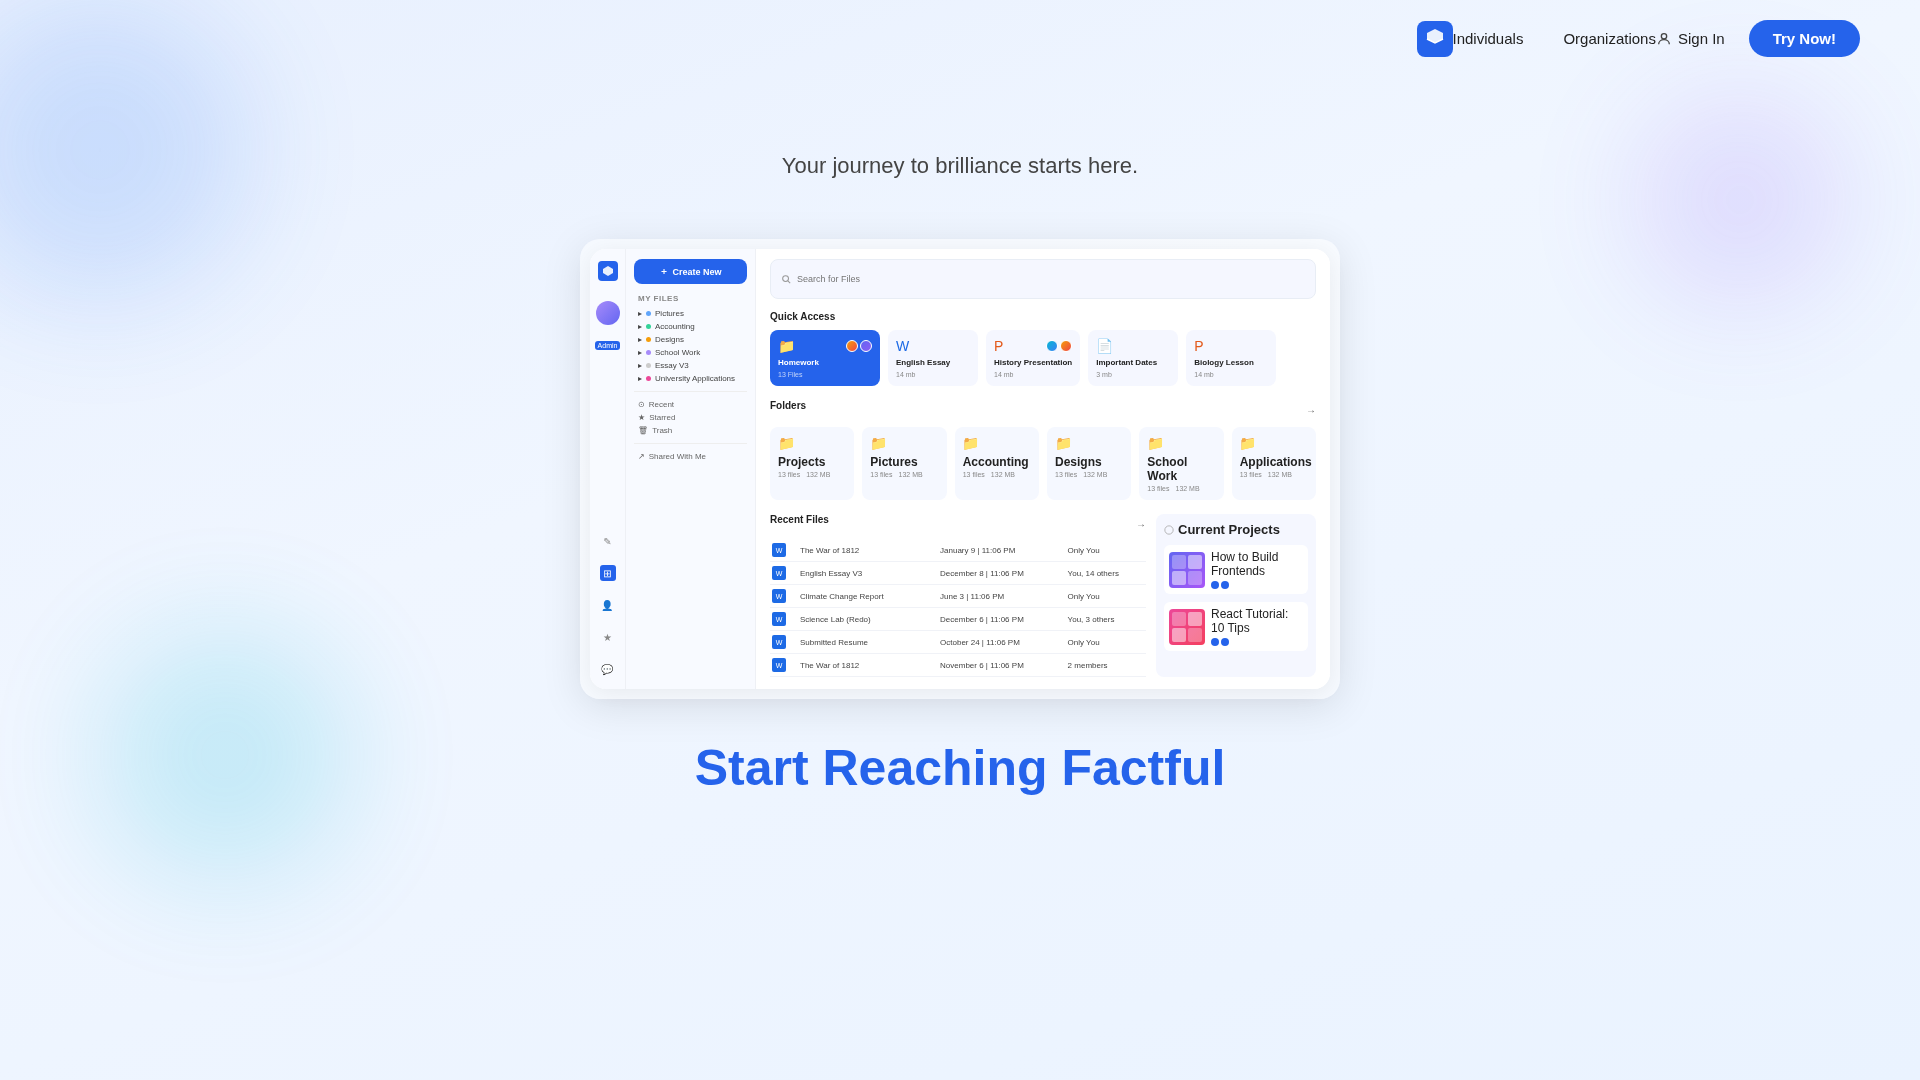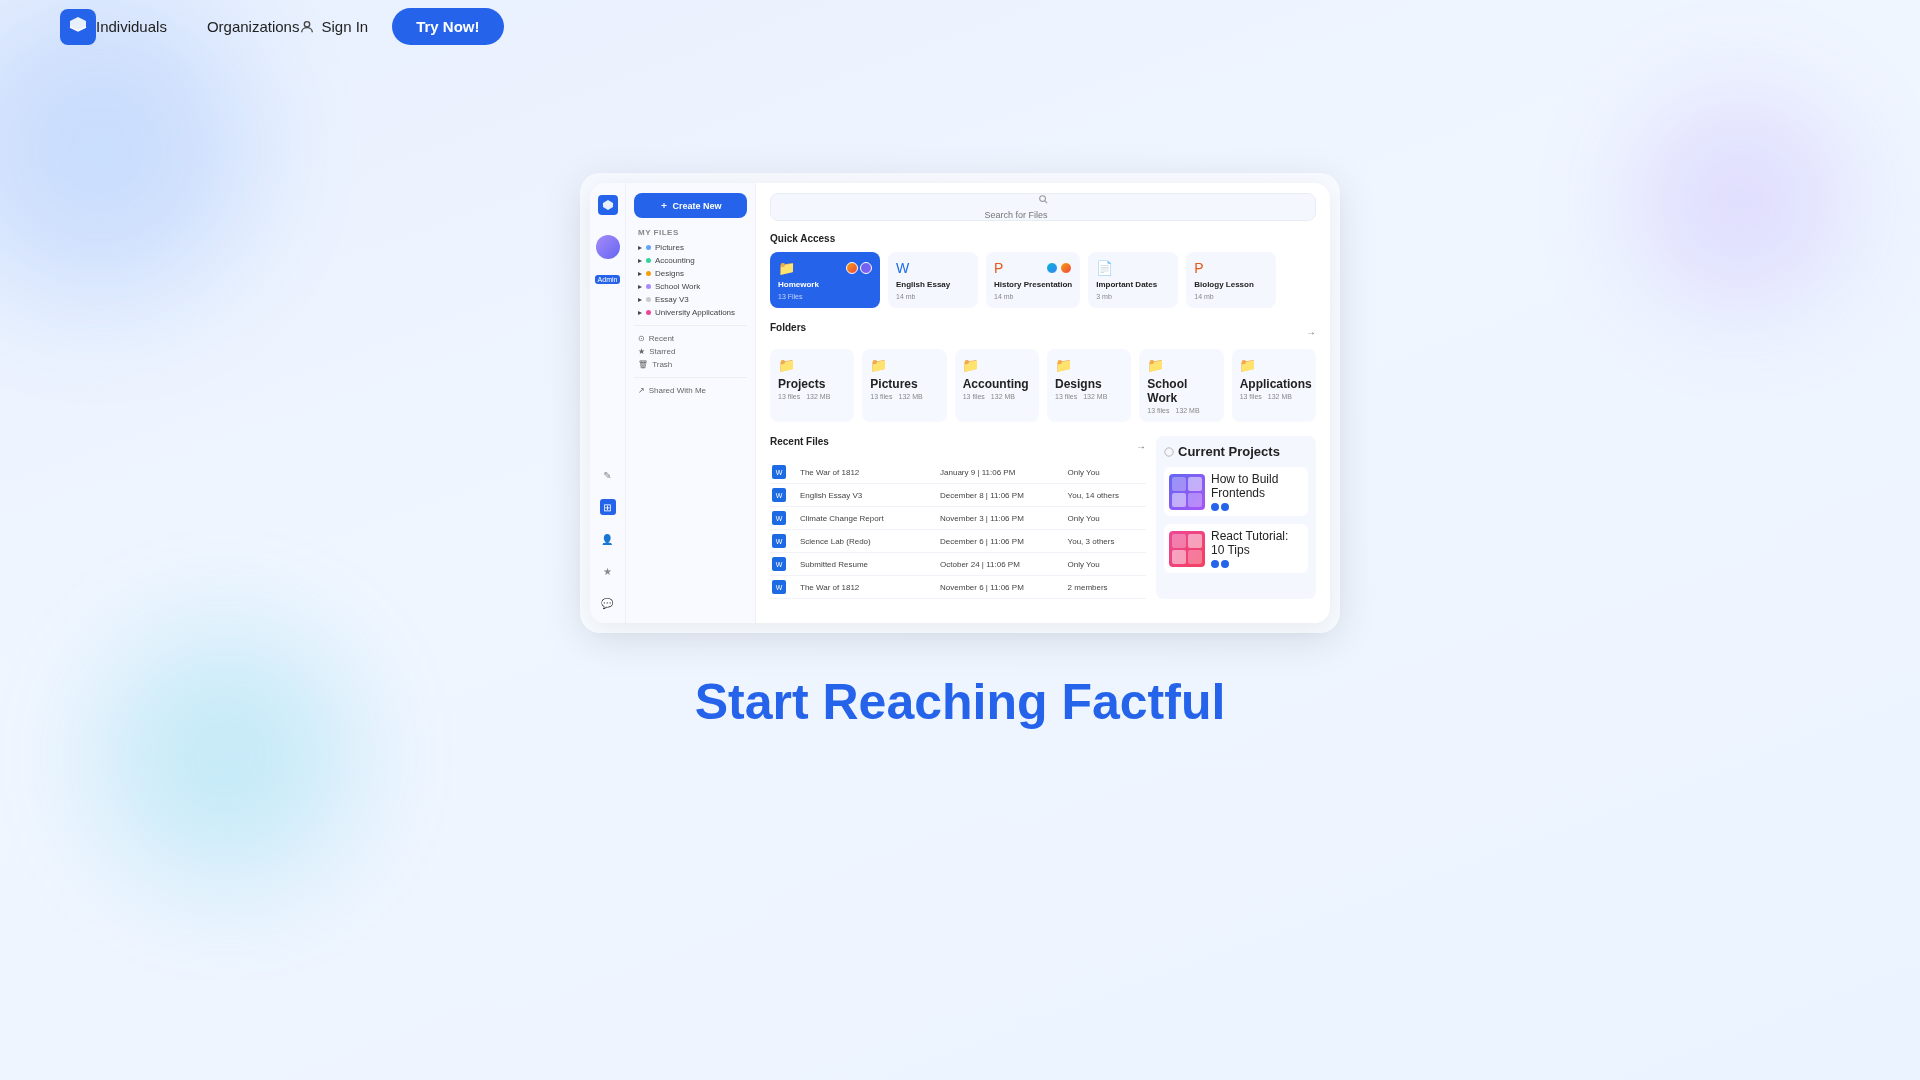--- a/index.html
+++ b/index.html
@@ -7,22 +7,22 @@
       font-family: -apple-system, BlinkMacSystemFont, 'Segoe UI', sans-serif;
       background: linear-gradient(160deg, #e8f0fe 0%, #f0f6ff 40%, #eaf3ff 100%);
       min-height: 1080px;
       overflow-x: hidden;
     }
 
     
     nav {
       display: flex;
       align-items: center;
-      justify-content: flex-start;
-      padding: 8px 60px;
+      justify-content: flex-end;
+      padding: 20px 60px;
       position: relative;
       z-index: 10;
     }
     .nav-logo {
       display: flex;
       align-items: center;
       gap: 8px;
     }
     .nav-logo-icon {
       width: 36px;
@@ -220,25 +220,24 @@
       padding: 10px 14px;
       font-size: 9px;
     }
 
     
     .search-bar {
       display: flex;
       align-items: center;
       background: #f5f7ff;
       border-radius: 8px;
-      padding: 0 10px;
+      padding: 14px 10px;
       margin-bottom: 12px;
       gap: 6px;
       border: 1px solid #e8edf5;
-      flex-direction: column;
     }
     .search-bar input {
       border: none;
       background: transparent;
       font-size: 9px;
       color: #666;
       outline: none;
       flex: 1;
     }
 
@@ -435,20 +434,21 @@
           <circle cx="12" cy="8" r="4"></circle>
           <path d="M4 20c0-4 3.6-7 8-7s8 3 8 7"></path>
         </svg>
       <span>Sign In</span>
     </div>
     <button class="try-now-btn">Try Now!</button>
   </div>
 </nav>
 
 <section class="hero">
+  <p>Your journey to brilliance starts here.</p>
 </section>
 
 <div class="mockup-wrapper">
   <div class="mockup-outer">
     <div class="app-shell">
 
       <div class="sidebar-narrow">
         <div class="logo-sm">
           <svg width="12" height="12" viewBox="0 0 12 12" fill="none">
               <polygon points="6,1 11,4 11,8 6,11 1,8 1,4" fill="#fff" opacity="0.9"></polygon>
@@ -641,21 +641,21 @@
                       <span>English Essay V3</span>
                     </td>
                   <td>December 8 | 11:06 PM</td>
                   <td>You, 14 others</td>
                 </tr>
                 <tr>
                   <td>
                       <div class="file-icon-sm word">W</div>
                       <span>Climate Change Report</span>
                     </td>
-                  <td>November 3 | 11:06 PM</td>
+                  <td>June 3 | 11:06 PM</td>
                   <td>Only You</td>
                 </tr>
                 <tr>
                   <td>
                       <div class="file-icon-sm word">W</div>
                       <span>Science Lab (Redo)</span>
                     </td>
                   <td>December 6 | 11:06 PM</td>
                   <td>You, 3 others</td>
                 </tr>

